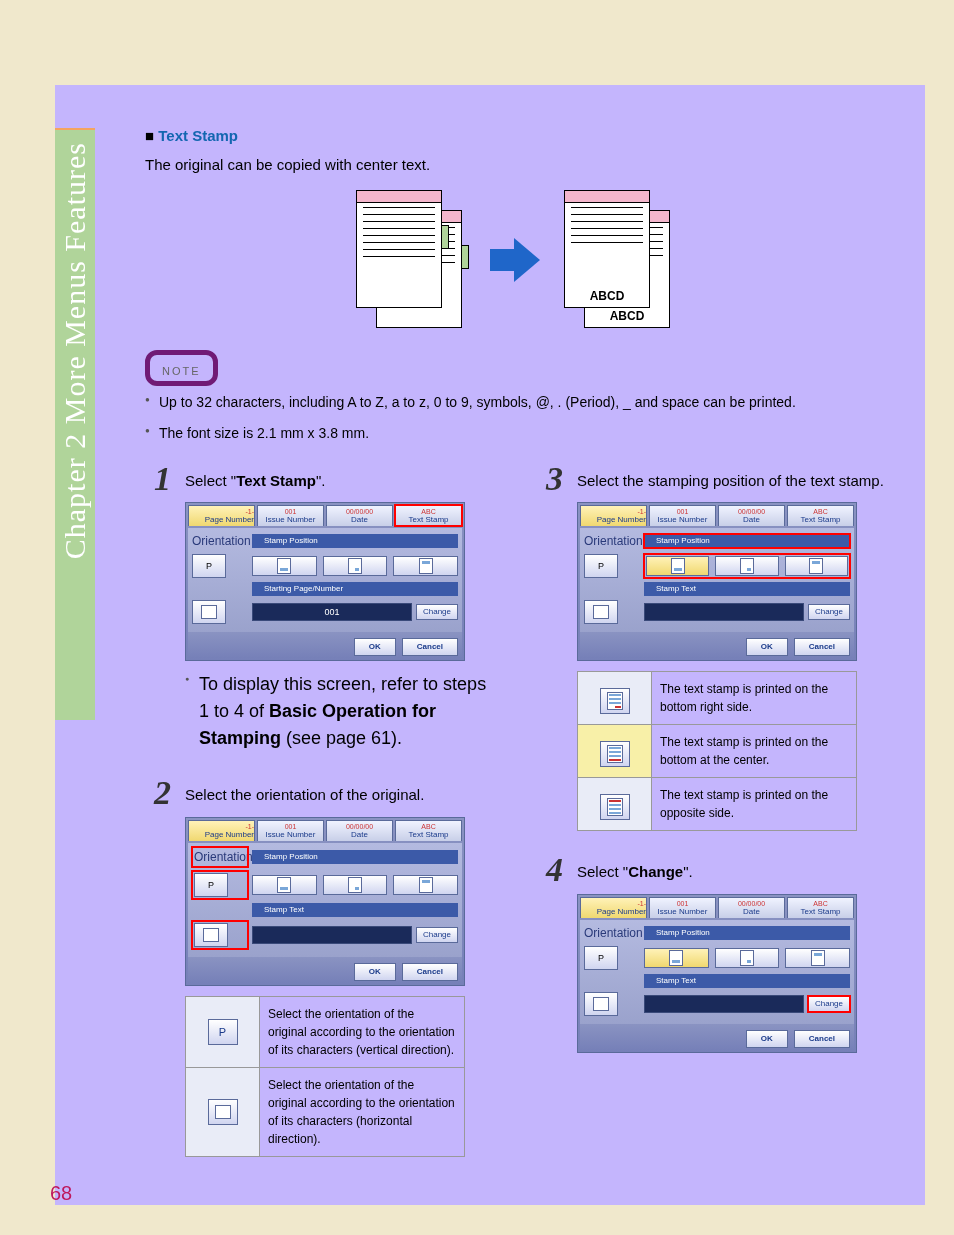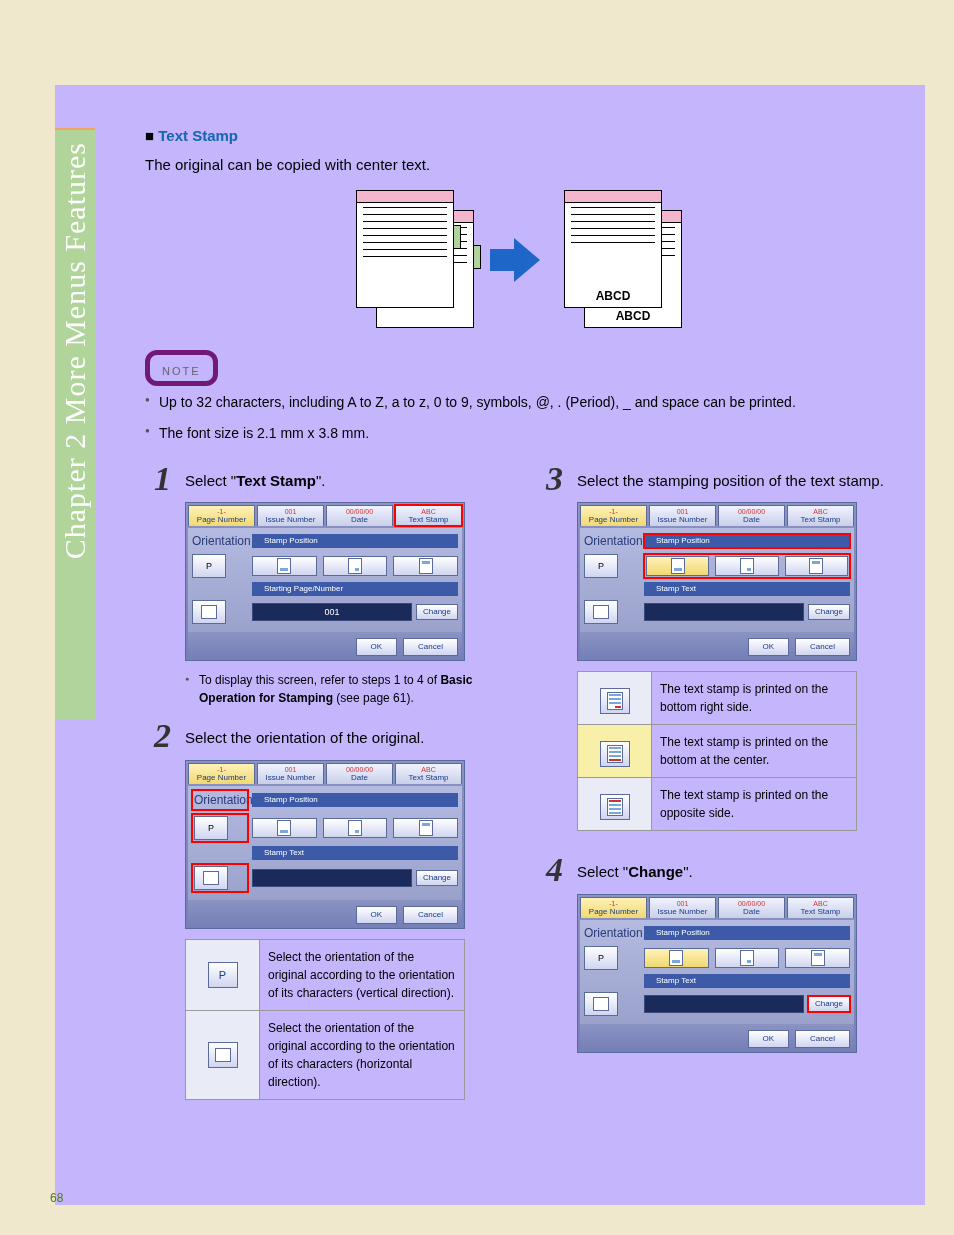--- a/index.html
+++ b/index.html
@@ -8,21 +8,21 @@
   .side-tab { position: absolute; left: 55px; top: 130px; width: 40px; height: 590px; background: #b0d49a; display: flex; align-items: flex-start; justify-content: center; }
   .side-tab .text { writing-mode: vertical-rl; transform: rotate(180deg); color: #fff; font-size: 30px; font-family: "Times New Roman", serif; letter-spacing: 1px; padding-top: 12px; padding-bottom: 12px; }
   .orange-top { position: absolute; left: 55px; top: 128px; width: 40px; height: 14px; background: #f4a460; }
   .content { padding: 40px 40px 20px 90px; font-size: 15px; line-height: 1.5; color: #000; }
   .section-title { color: #1366b0; font-weight: bold; font-size: 15px; margin-bottom: 6px; }
   .section-title::before { content: "■ "; color: #000; }
   .intro-text { margin-bottom: 14px; }
 
   .diagram-row { display: flex; justify-content: center; align-items: center; gap: 24px; margin: 14px 0 20px; }
   .doc-stack { position: relative; width: 110px; height: 140px; }
-  .doc-page { position: absolute; border: 1px solid #000; background: #fff; width: 98px; height: 118px; }
+  .doc-page { position: absolute; border: 1px solid #000; background: #fff; width: 86px; height: 118px; }
   .doc-page.back { left: 20px; top: 20px; }
   .doc-page.front { left: 0; top: 0; }
   .doc-head { background: #f4b6cc; height: 12px; width: 100%; border-bottom: 1px solid #000; }
   .doc-lines { padding: 4px 6px; }
   .doc-lines .ln { height: 0; border-top: 1px solid #000; margin-bottom: 6px; }
   .side-tab-mini { position: absolute; right: -8px; top: 34px; width: 8px; height: 24px; background: #b0d49a; border: 1px solid #000; }
   .abcd { margin-top: auto; padding: 2px; text-align: center; font-weight: bold; font-size: 12px; }
   .arrow-block { display:flex; align-items:center; }
   .arrow-stem { width:24px; height:22px; background:#1f66c9; }
   .arrow-head { width:0; height:0; border-top:22px solid transparent; border-bottom:22px solid transparent; border-left:26px solid #1f66c9; }
@@ -36,51 +36,51 @@
   .col { flex: 1; }
   .step { display: flex; gap: 14px; margin-bottom: 12px; align-items: flex-start; }
   .step-num { font-size: 34px; font-weight: bold; font-style: italic; color: #333; font-family: "Times New Roman", serif; line-height: 1; width: 26px; text-align: right; }
   .step-body { flex: 1; font-size: 15px; padding-top: 8px; }
   .step-body .instr { margin-bottom: 10px; }
 
   
   .panel { width: 280px; border: 1px solid #5a6a9a; background: linear-gradient(#8a93c2,#7680b8); padding: 2px; margin-bottom: 10px; font-size: 9px; }
   .panel-tabs { display: flex; gap: 2px; margin-bottom: 2px; }
   .ptab { flex: 1; background: linear-gradient(#f0f3ff,#c8cfe8); border: 1px solid #5a6a9a; border-bottom: none; text-align: center; padding: 2px 0; color: #1a3a8a; font-size: 8px; line-height: 1.1; position: relative; }
-  .ptab.sel { background: linear-gradient(#fff2b8,#f0d870); }
+  .ptab.sel { background: linear-gradient(#fff2b8,#f0d870); text-align: right; }
   .ptab-upper { color:#c33; display:block; font-size:7px; }
   .hl-red { outline: 2px solid red; outline-offset: -1px; }
   .panel-body { background: linear-gradient(#b4bae0,#9aa2cc); padding: 4px; position: relative; }
   .panel-row { display: flex; align-items: center; gap: 4px; margin-bottom: 4px; }
   .panel-label-blue { background: #3c5aa8; color: #fff; font-size: 8px; padding: 1px 12px; flex: 1; }
   .panel-side-label { color: #2a3a7a; font-size: 12px; width: 56px; }
   .panel-btn { background: linear-gradient(#fff,#d0d5f0); border: 1px solid #5a6a9a; width: 34px; height: 24px; display: flex; align-items: center; justify-content: center; font-size: 9px; }
   .panel-btn.wide { flex:1; height:20px; }
   .panel-btn.sel { background: linear-gradient(#fff2b8,#f0d870); }
   .panel-icon-page { width:14px; height:16px; border:1px solid #5a6a9a; background:#fff; position:relative; }
   .panel-icon-page.h { width:16px; height:14px; }
   .panel-icon-page .bar { position:absolute; left:2px; right:2px; bottom:2px; height:3px; background:#7aa7d8; }
   .panel-input-dark { background:#1a2a5a; flex:1; height:18px; border:1px solid #3a4a7a; }
   .panel-small-btn { background: linear-gradient(#fff,#d0d5f0); border: 1px solid #5a6a9a; padding: 1px 6px; font-size: 8px; color:#1a3a8a; }
   .panel-footer { display:flex; justify-content:flex-end; gap:6px; padding:6px 4px 2px; background: linear-gradient(#8a93c2,#7680b8); }
-  .panel-footer .panel-small-btn { padding:2px 14px; }
-
-  .subnote { font-size: 12px; padding-left: 14px; position: relative; }
+  .panel-footer .panel-small-btn { padding:2px 14px;font-weight:bold; }
+
+  .subnote { font-size: 18px; padding-left: 14px; position: relative; margin-bottom: 12px; }
   .subnote::before { content: "●"; position: absolute; left: 0; top: 3px; font-size: 7px; color: #555; }
 
   
   .opt-table { border: 1px solid #999; border-collapse: collapse; width: 280px; margin-bottom: 10px; }
   .opt-table td { border: 1px solid #999; padding: 8px; font-size: 12px; vertical-align: middle; }
   .opt-table td.icon-cell { width: 74px; text-align: center; background: #e9ecf7; }
   .opt-table td.icon-cell.yellow { background: #f8f0a8; }
   .mini-btn { display:inline-flex; width:30px; height:26px; border:1px solid #5a6a9a; background: linear-gradient(#fff,#d0d5f0); align-items:center; justify-content:center; font-size: 11px; color:#1a3a8a; }
   .mini-btn .pg { width:16px; height:18px; border:1px solid #5a6a9a; background:#fff; display:flex; flex-direction:column; justify-content:flex-end; }
   .mini-btn .pg .stripe { height:2px; background:#7aa7d8; margin:1px; }
 
-  .page-num { position: absolute; left: 50px; bottom: 30px; font-size: 12px; color: #4d7c0f; }
+  .page-num { position: absolute; left: 50px; bottom: 30px; font-size: 20px; color: #be185d; }
 
   .pos-btns { display:flex; gap:6px; flex:1; }
 </style>
 </head>
 <body>
 
 <div class="page">
   <div class="content">
 
     <div class="section-title">Text Stamp</div>

